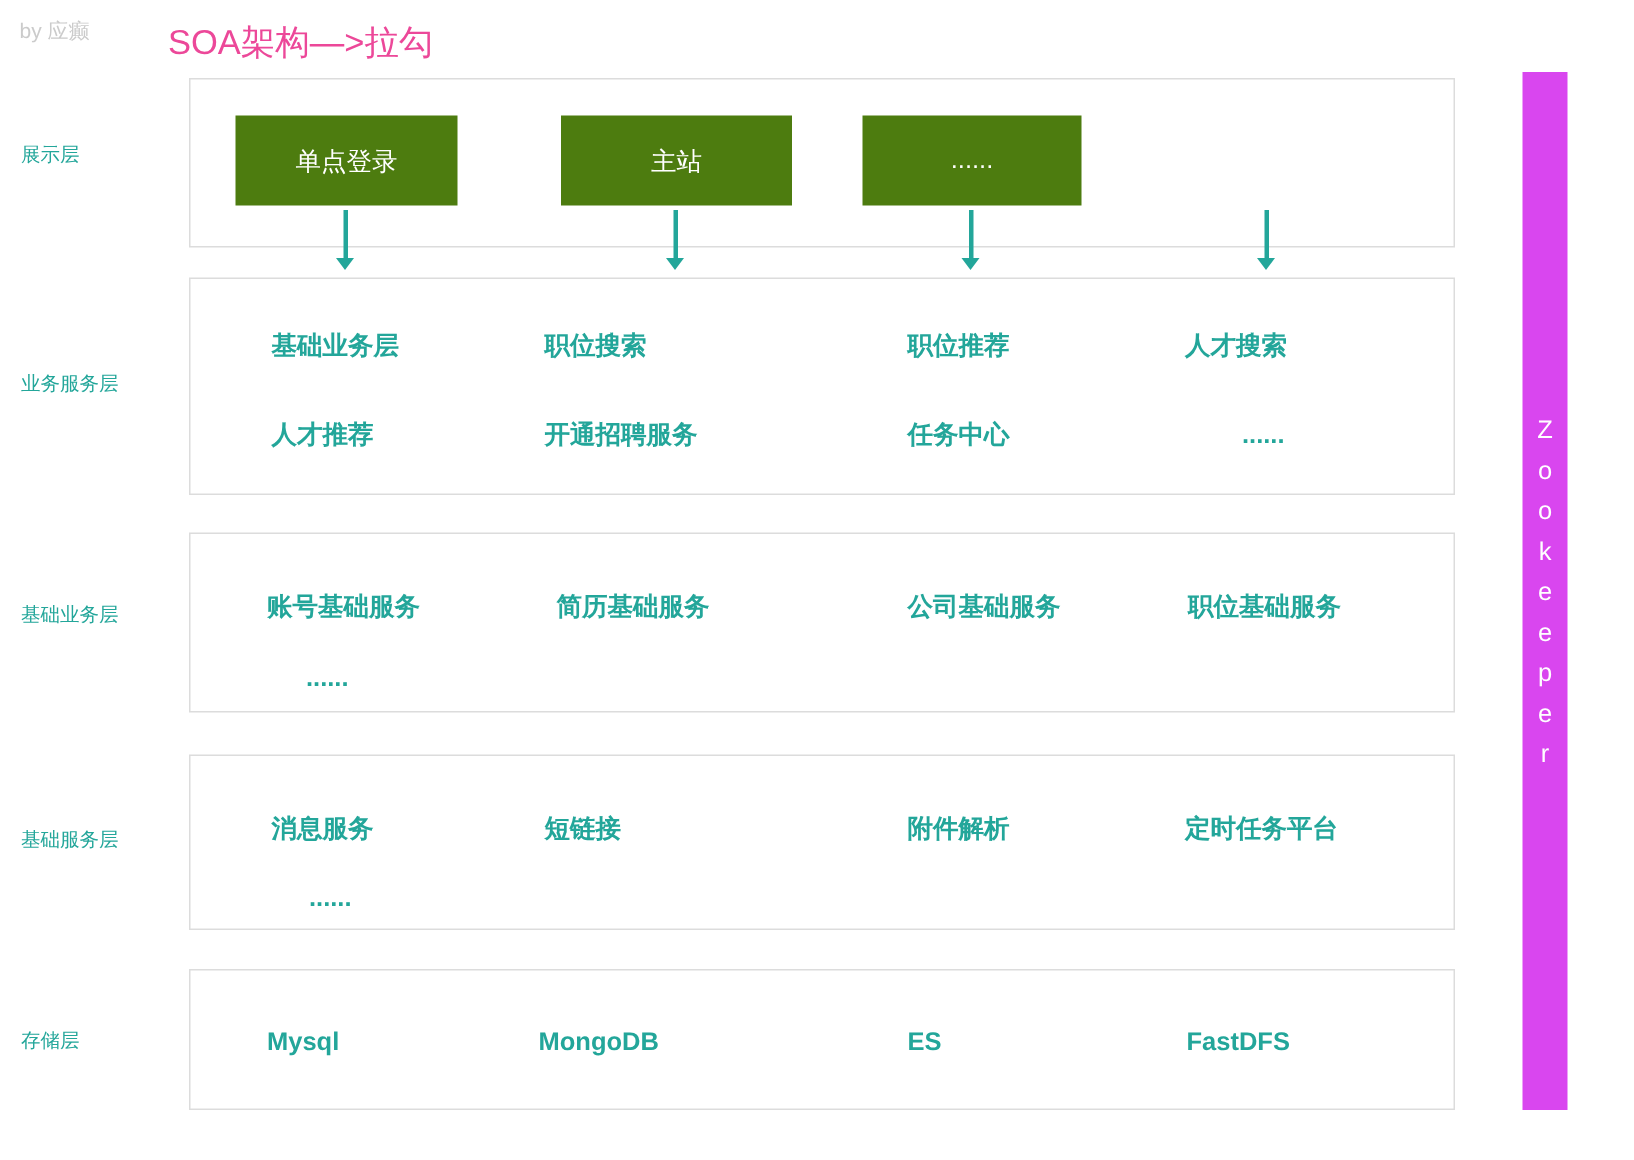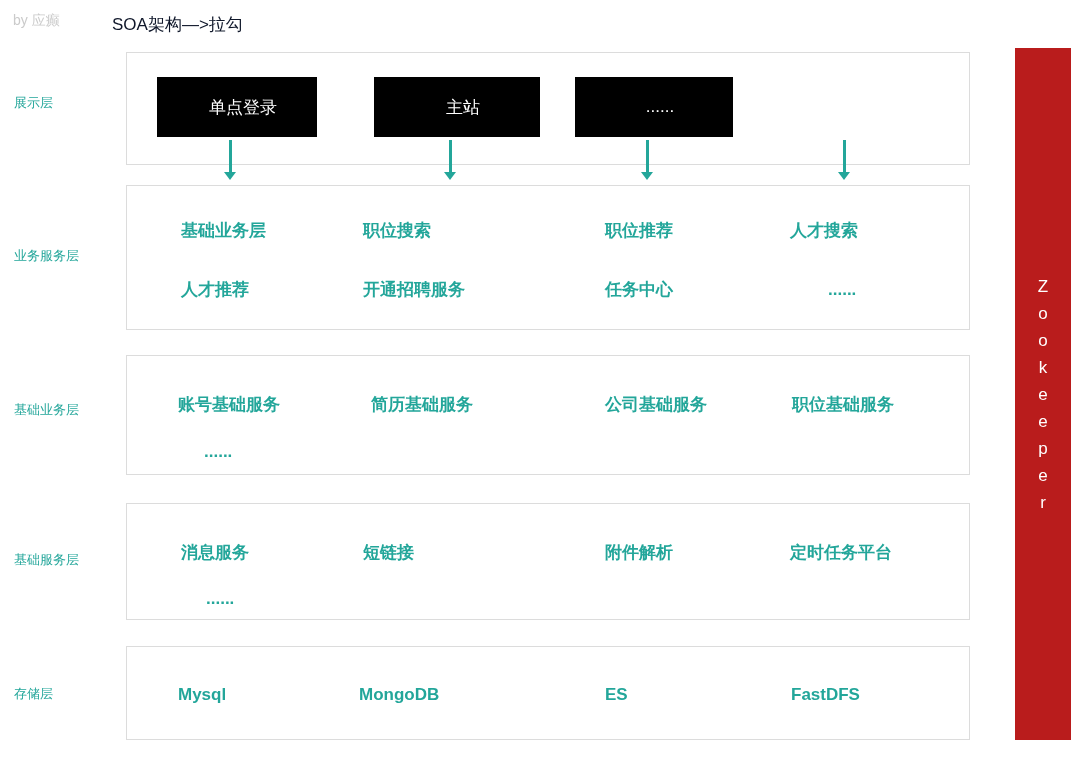--- a/index.html
+++ b/index.html
@@ -11,55 +11,55 @@
     font-family: "Liberation Sans", sans-serif;
     overflow: hidden;
   }
   .byline {
     position: absolute; left: 13px; top: 12px;
     font-size: 14px; color: #cbcbcb; font-weight: 400;
     white-space: nowrap;
   }
   .title {
     position: absolute; left: 112px; top: 13px;
-    font-size: 17px; color: #0f172a; font-weight: 500;
+    font-size: 23px; color: #ec4899; font-weight: 500;
     white-space: nowrap;
   }
   .layer-label {
     position: absolute; left: 14px;
     color: #23a69a; font-size: 13px; font-weight: 500;
     white-space: nowrap;
   }
   .box {
     position: absolute; left: 126px; width: 844px;
     border: 1px solid #dcdcdc; background: #ffffff;
     box-sizing: border-box;
   }
   .btn {
     position: absolute; top: 24px; height: 60px;
-    background: #000000; color: #ffffff;
+    background: #4d7c0f; color: #ffffff;
     display: flex; align-items: center; justify-content: center;
-    font-size: 17px; font-weight: 500; white-space: nowrap; padding-left: 12px;
+    font-size: 17px; font-weight: 500; white-space: nowrap;
   }
   .item {
     position: absolute;
     color: #23a69a; font-size: 17px; font-weight: 600;
     white-space: nowrap; line-height: 20px;
   }
   .arrow { position: absolute; top: 140px; width: 12px; }
   .arrow .stem { width: 3px; height: 32px; background: #23a69a; margin: 0 auto; }
   .arrow .head {
     width: 0; height: 0; margin: 0 auto;
     border-left: 6px solid transparent;
     border-right: 6px solid transparent;
     border-top: 8px solid #23a69a;
   }
   .zk-bar {
-    position: absolute; left: 1015px; top: 48px; width: 56px; height: 692px;
-    background: #b91c1c;
+    position: absolute; left: 1015px; top: 48px; width: 30px; height: 692px;
+    background: #d946ef;
     display: flex; align-items: center; justify-content: center;
   }
   .zk-text {
     color: #ffffff; font-size: 17px; font-weight: 500;
     width: 14px; word-break: break-all;
     line-height: 27px; text-align: center;
   }
 </style>
 </head>
 <body>

